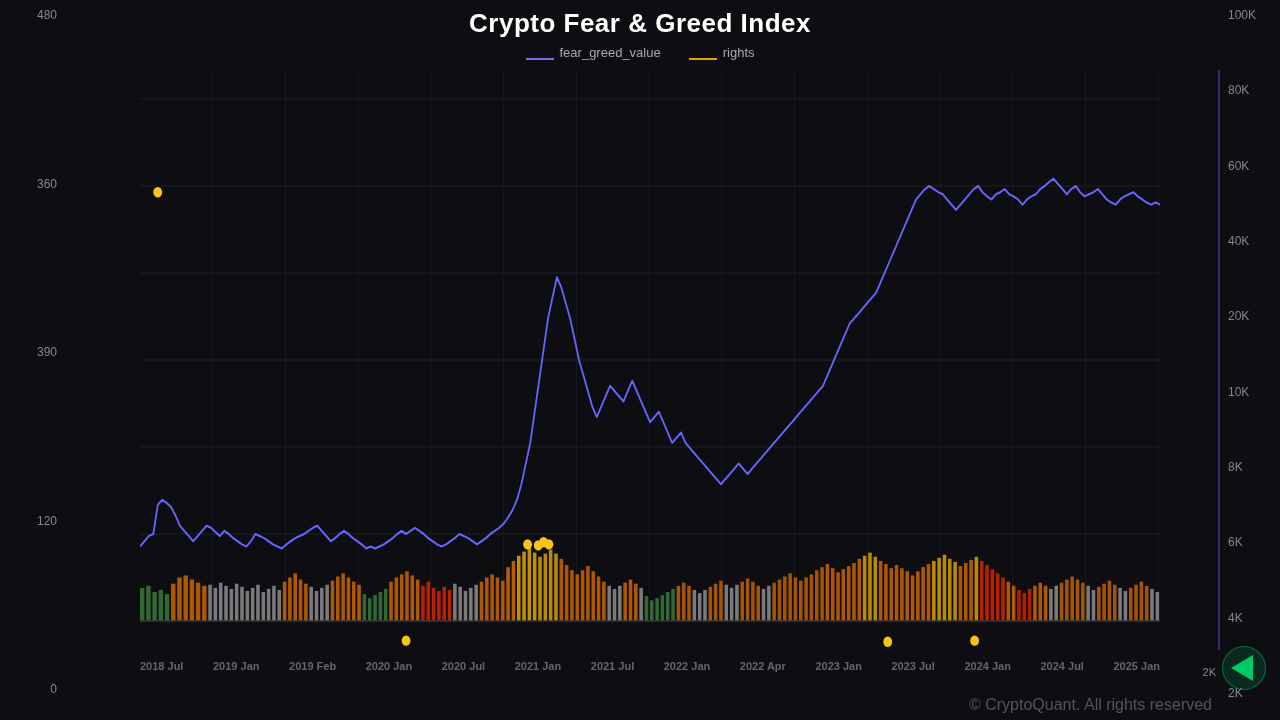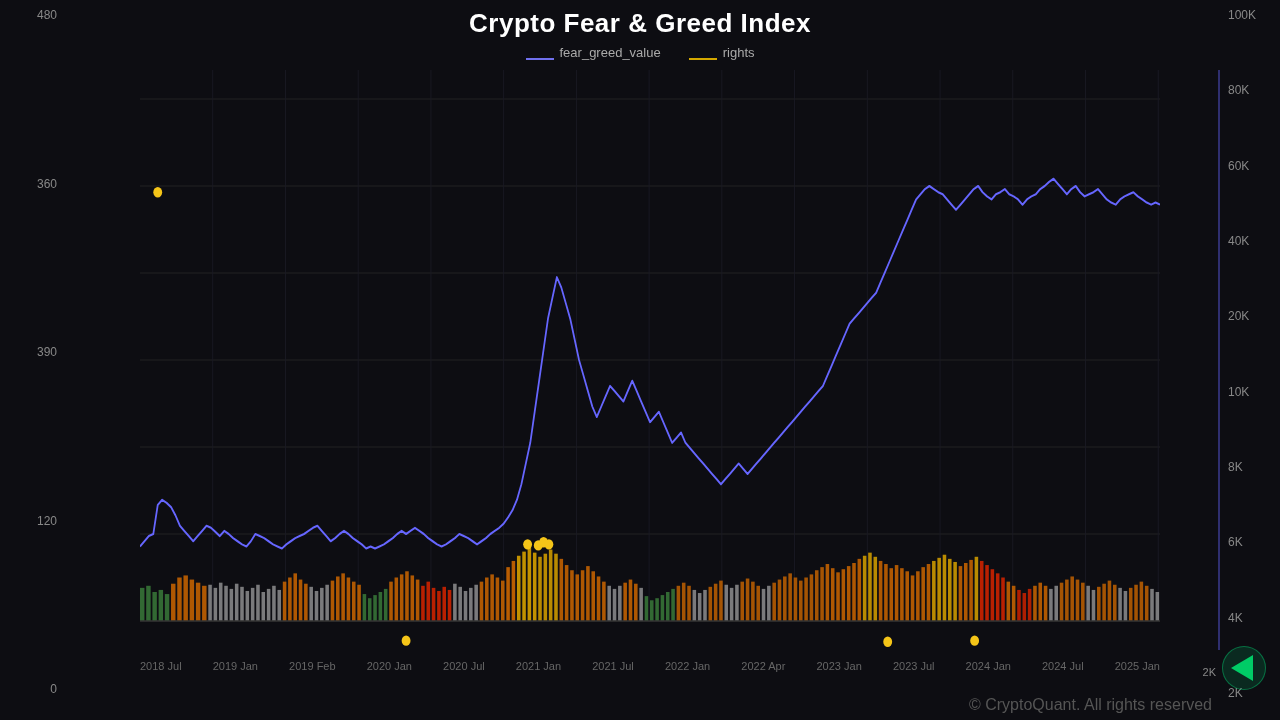--- a/index.html
+++ b/index.html
@@ -630,21 +630,21 @@
           1135,128
           1140,130
           1145,128
           1150,130
         "></polyline>
 
       <line x1="0" y1="532" x2="1150" y2="532" stroke="#333" stroke-width="1.5"></line>
     </svg>
 
     
-    <div style="position:absolute;bottom:-22px;left:0;right:0;display:flex;justify-content:space-between;font-size:11px;color:#666;">
+    <div style="position:absolute;bottom:-22px;left:0;right:0;display:flex;justify-content:space-between;font-size:11px;color:#666;font-weight:bold;">
       <span>2018 Jul</span>
       <span>2019 Jan</span>
       <span>2019 Feb</span>
       <span>2020 Jan</span>
       <span>2020 Jul</span>
       <span>2021 Jan</span>
       <span>2021 Jul</span>
       <span>2022 Jan</span>
       <span>2022 Apr</span>
       <span>2023 Jan</span>

